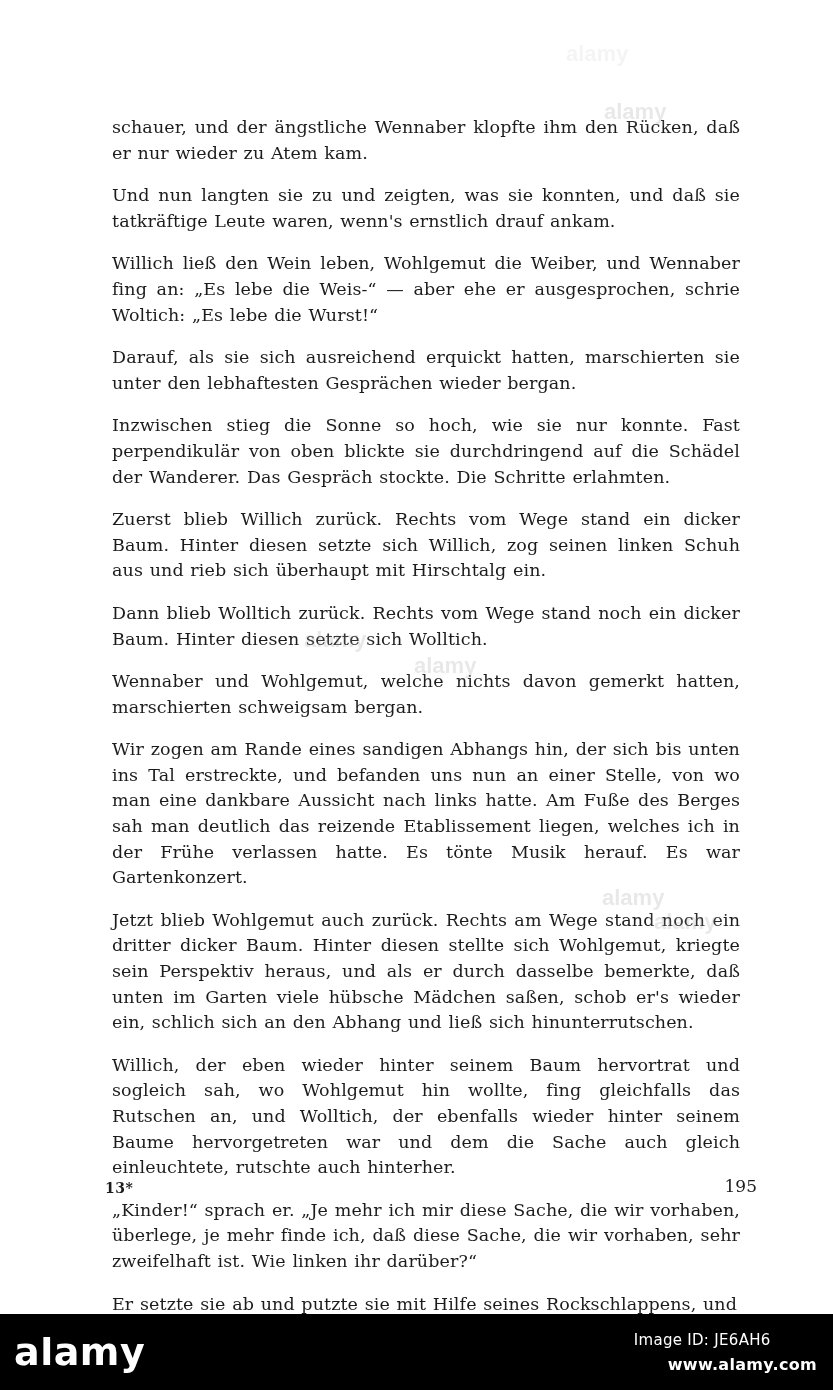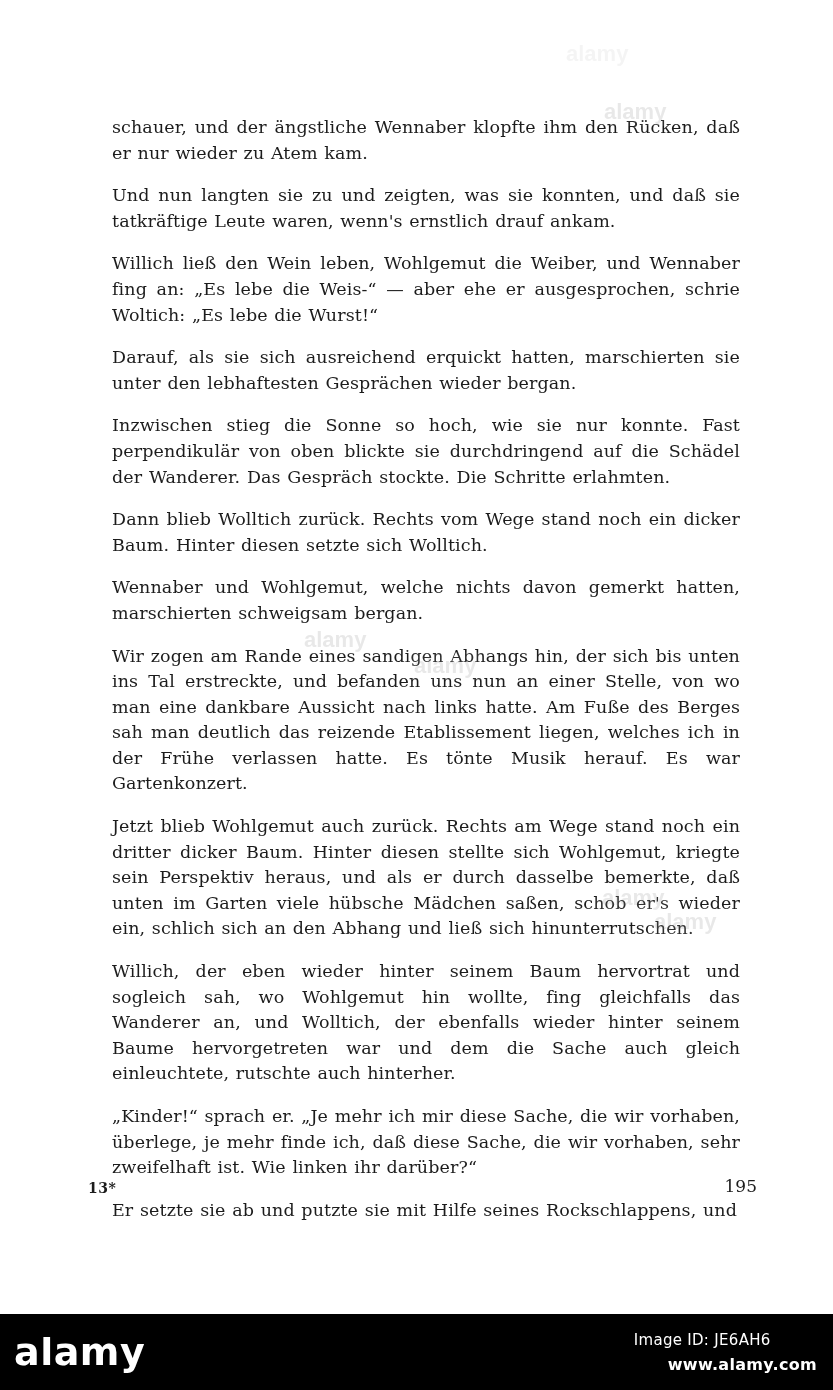--- a/index.html
+++ b/index.html
@@ -41,20 +41,21 @@
     width: 669px;
     display: flex;
     justify-content: space-between;
     align-items: flex-end;
     color: #1c1c1c;
   }
   .sig-mark {
     font-size: 14px;
     font-weight: bold;
     letter-spacing: 0.5px;
+    margin-left: 17px;
   }
   .page-number {
     font-size: 17px;
   }
   
   .wm {
     position: absolute;
     font-family: "Liberation Sans", sans-serif;
     font-weight: bold;
     color: #9a9a9a;
@@ -114,25 +115,26 @@
 <body>
 
 <div class="scan-page">
 
   <div class="text-block">
       <p class="para">schauer, und der ängstliche Wennaber klopfte ihm den Rücken, daß er nur wieder zu Atem kam.</p>
       <p class="para">Und nun langten sie zu und zeigten, was sie konnten, und daß sie tatkräftige Leute waren, wenn's ernstlich drauf ankam.</p>
       <p class="para">Willich ließ den Wein leben, Wohlgemut die Weiber, und Wennaber fing an: „Es lebe die Weis-“ — aber ehe er ausgesprochen, schrie Woltich: „Es lebe die Wurst!“</p>
       <p class="para">Darauf, als sie sich ausreichend erquickt hatten, marschierten sie unter den lebhaftesten Gesprächen wieder bergan.</p>
       <p class="para">Inzwischen stieg die Sonne so hoch, wie sie nur konnte. Fast perpendikulär von oben blickte sie durchdringend auf die Schädel der Wanderer. Das Gespräch stockte. Die Schritte erlahmten.</p>
+      <p class="para">Zuerst blieb Willich zurück. Rechts vom Wege stand ein dicker Baum. Hinter diesen setzte sich Willich, zog seinen linken Schuh aus und rieb sich überhaupt mit Hirschtalg ein.</p>
       <p class="para">Dann blieb Wolltich zurück. Rechts vom Wege stand noch ein dicker Baum. Hinter diesen setzte sich Wolltich.</p>
       <p class="para">Wennaber und Wohlgemut, welche nichts davon gemerkt hatten, marschierten schweigsam bergan.</p>
       <p class="para">Wir zogen am Rande eines sandigen Abhangs hin, der sich bis unten ins Tal erstreckte, und befanden uns nun an einer Stelle, von wo man eine dankbare Aussicht nach links hatte. Am Fuße des Berges sah man deutlich das reizende Etablissement liegen, welches ich in der Frühe verlassen hatte. Es tönte Musik herauf. Es war Gartenkonzert.</p>
       <p class="para">Jetzt blieb Wohlgemut auch zurück. Rechts am Wege stand noch ein dritter dicker Baum. Hinter diesen stellte sich Wohlgemut, kriegte sein Perspektiv heraus, und als er durch dasselbe bemerkte, daß unten im Garten viele hübsche Mädchen saßen, schob er's wieder ein, schlich sich an den Abhang und ließ sich hinunterrutschen.</p>
-      <p class="para">Willich, der eben wieder hinter seinem Baum hervortrat und sogleich sah, wo Wohlgemut hin wollte, fing gleichfalls das Wanderer an, und Wolltich, der ebenfalls wieder hinter seinem Baume hervorgetreten war und dem die Sache auch gleich einleuchtete, rutschte auch hinterher.</p>
+      <p class="para">Willich, der eben wieder hinter seinem Baum hervortrat und sogleich sah, wo Wohlgemut hin wollte, fing gleichfalls das Rutschen an, und Wolltich, der ebenfalls wieder hinter seinem Baume hervorgetreten war und dem die Sache auch gleich einleuchtete, rutschte auch hinterher.</p>
       <p class="para">„Kinder!“ sprach er. „Je mehr ich mir diese Sache, die wir vorhaben, überlege, je mehr finde ich, daß diese Sache, die wir vorhaben, sehr zweifelhaft ist. Wie linken ihr darüber?“</p>
       <p class="para">Er setzte sie ab und putzte sie mit Hilfe seines Rockschlappens, und</p>
     </div>
 
   <div class="page-footer">
     <span class="sig-mark">13*</span>
     <span class="page-number">195</span>
   </div>
 
   <span class="wm wm1">alamy</span>

